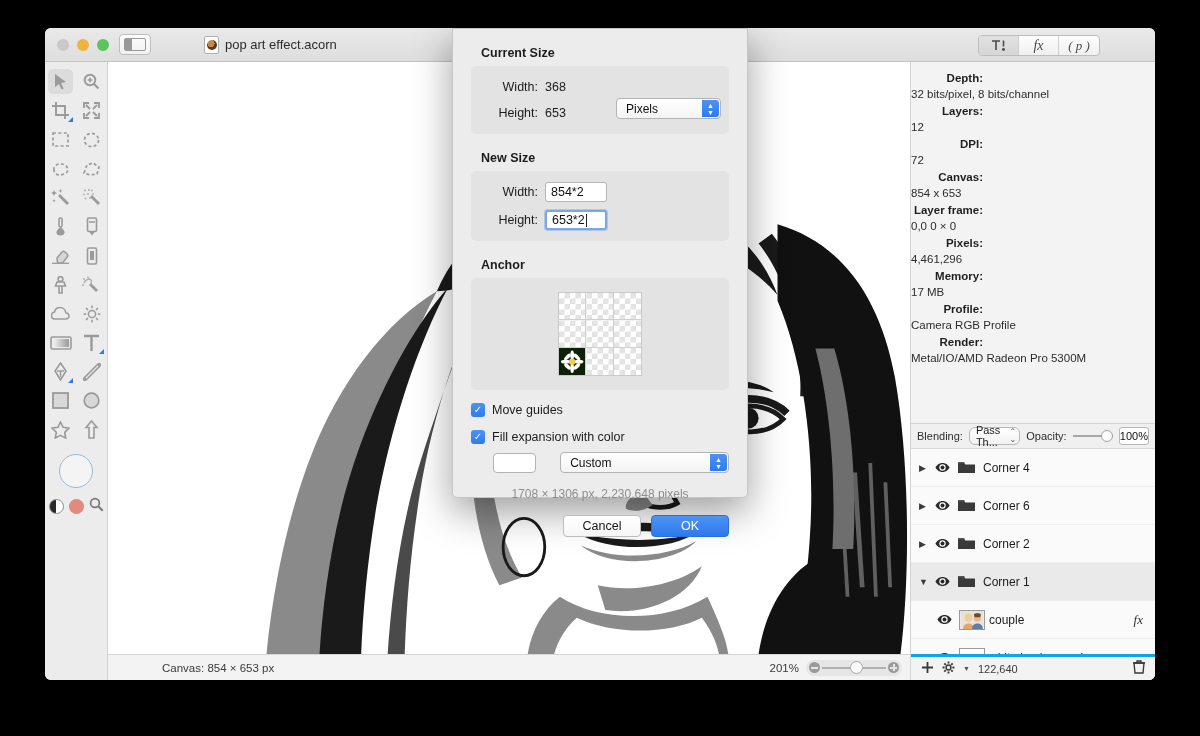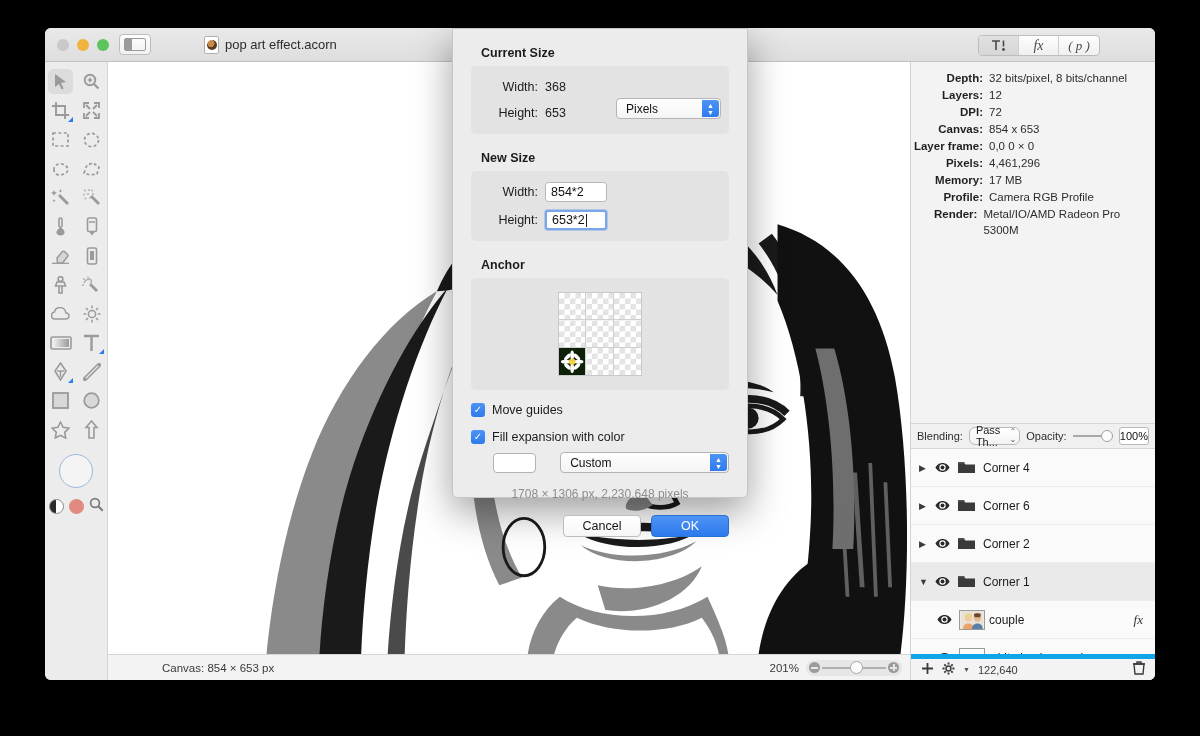--- a/index.html
+++ b/index.html
@@ -132,21 +132,21 @@
   .zs-btn:after{content:'';position:absolute;left:2px;top:4.5px;width:7px;height:2px;background:#e6e6e6;}
   .zs-btn.plus:before{content:'';position:absolute;left:4.5px;top:2px;width:2px;height:7px;background:#e6e6e6;}
   .zs-knob{position:absolute;left:44px;width:13px;height:13px;border-radius:50%;background:#fbfbfb;border:1px solid #a8a8a8; z-index:2;}
 
   
   .rightpanel {
     position: absolute; right: 0; top: 34px; width: 245px; bottom: 0;
     background: #f3f3f3; border-left: 1px solid #d3d3d3;
   }
   .infolist { padding: 8px 10px 0 0; }
-  .inforow { display:flex; font-size:11.5px; line-height:16px; margin-bottom:1px; }
+  .inforow { display:flex; font-size:11.5px; line-height:16px; margin-bottom:1px;flex-direction:column; }
   .infolbl { width: 78px; text-align: right; font-weight: bold; color:#1f1f1f; padding-right:6px; }
   .infoval { color:#2c2c2c; }
 
   .blendbar {
     position:absolute; left:0; right:0; top:361px; height:26px;
     background:#f0f0f0; border-top:1px solid #d6d6d6; border-bottom:1px solid #d6d6d6;
     display:flex; align-items:center; padding:0 6px; gap:6px;
   }
   .blbl { font-size:11px; color:#2c2c2c; }
   .popup {
@@ -172,21 +172,21 @@
   .layer.active { background:#eaeaea; }
   .disc { width:12px; font-size:9px; color:#3a3a3a; }
   .eye { width:22px; display:flex; align-items:center; justify-content:center; }
   .folder { width:26px; display:flex; align-items:center; justify-content:center;}
   .lname { font-size:12px; color:#1c1c1c; margin-left:4px; }
   .thumb { width:26px;height:20px;border:1px solid #9a9a9a;background:#fff; margin-left:4px; overflow:hidden; position:relative;}
   .fxmark { position:absolute; right:12px; font-family:"Liberation Serif",serif; font-style:italic; font-size:13px; color:#333; }
   .child { padding-left:22px; }
   .layerfoot {
     position:absolute; left:0; right:0; bottom:0; height:26px; background:#f3f3f3;
-    border-top:5px solid #0ea5e9; display:flex; align-items:center; gap:8px; padding:0 10px;
+    border-top:3px solid #0ea5e9; display:flex; align-items:center; gap:8px; padding:0 10px;
   }
   .lf-count { font-size:11px; color:#3a3a3a; }
 
   
   .dialog {
     position: absolute; left: 452px; top: 28px; width: 296px; height: 470px;
     background: #ececec; border: 1px solid #c6c6c6; border-radius: 0 0 5px 5px;
     box-shadow: 0 14px 38px rgba(0,0,0,.38);
     padding: 0 18px;
   }

